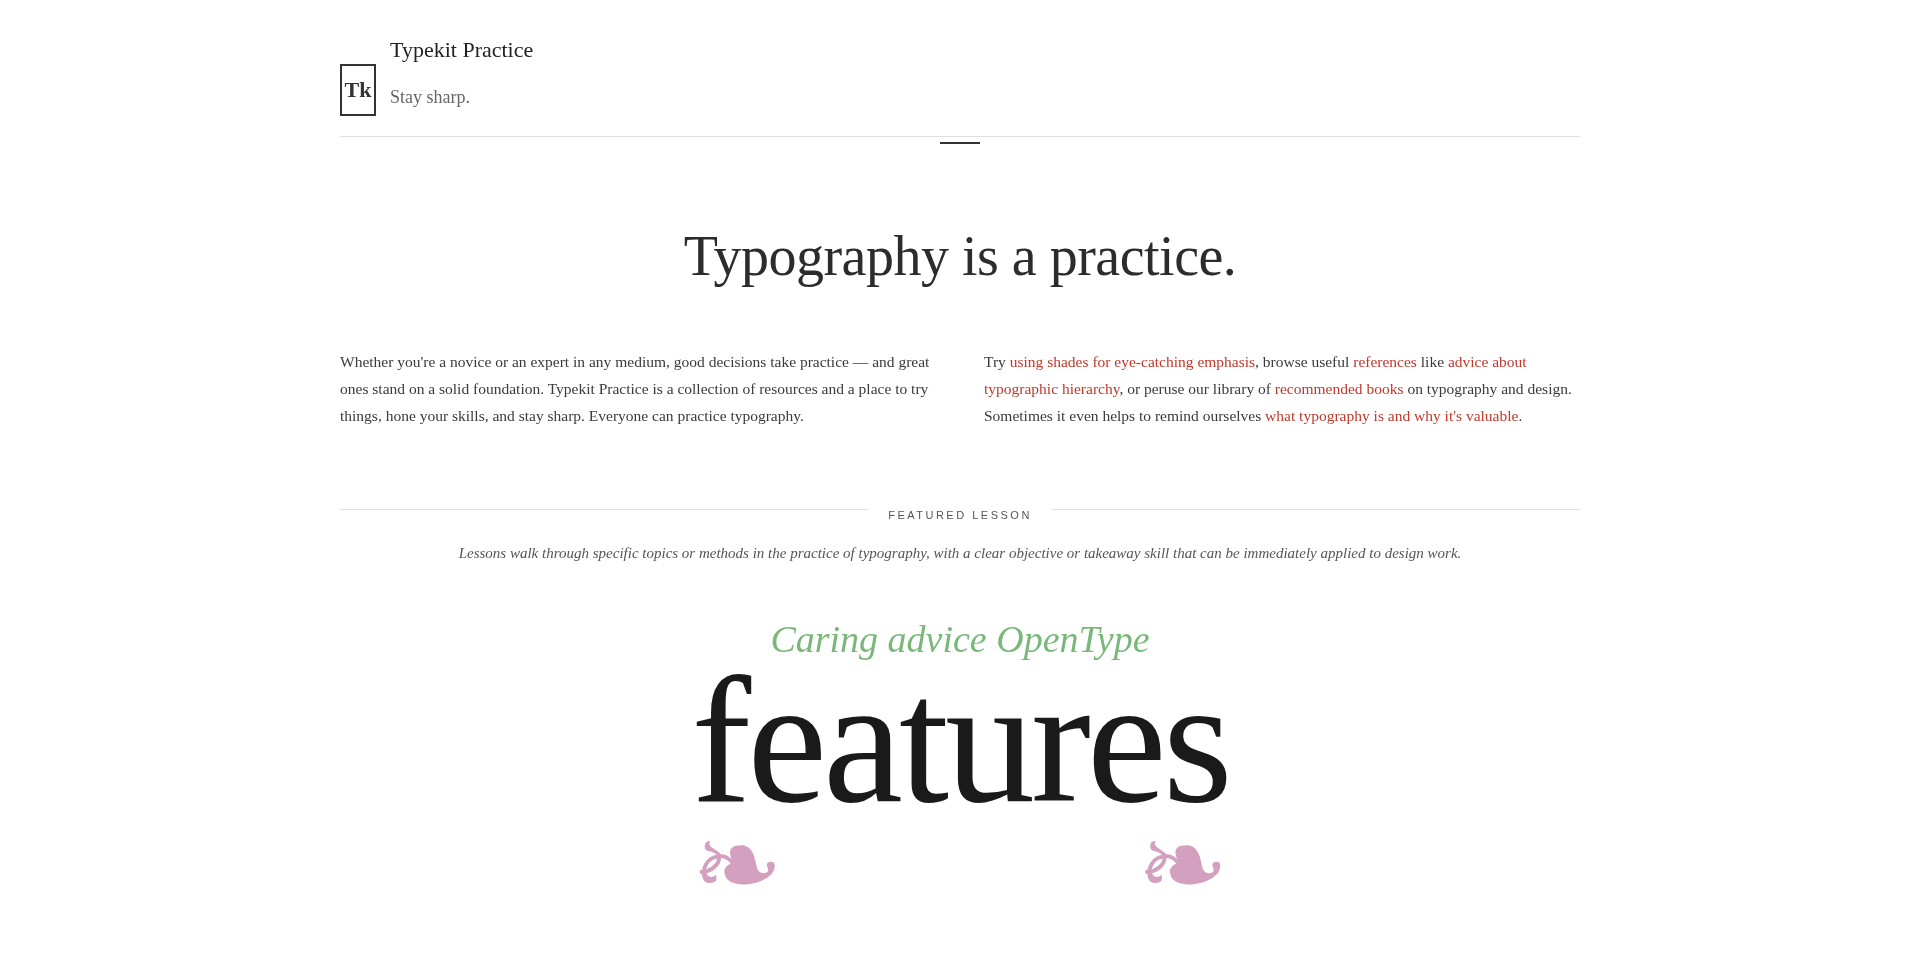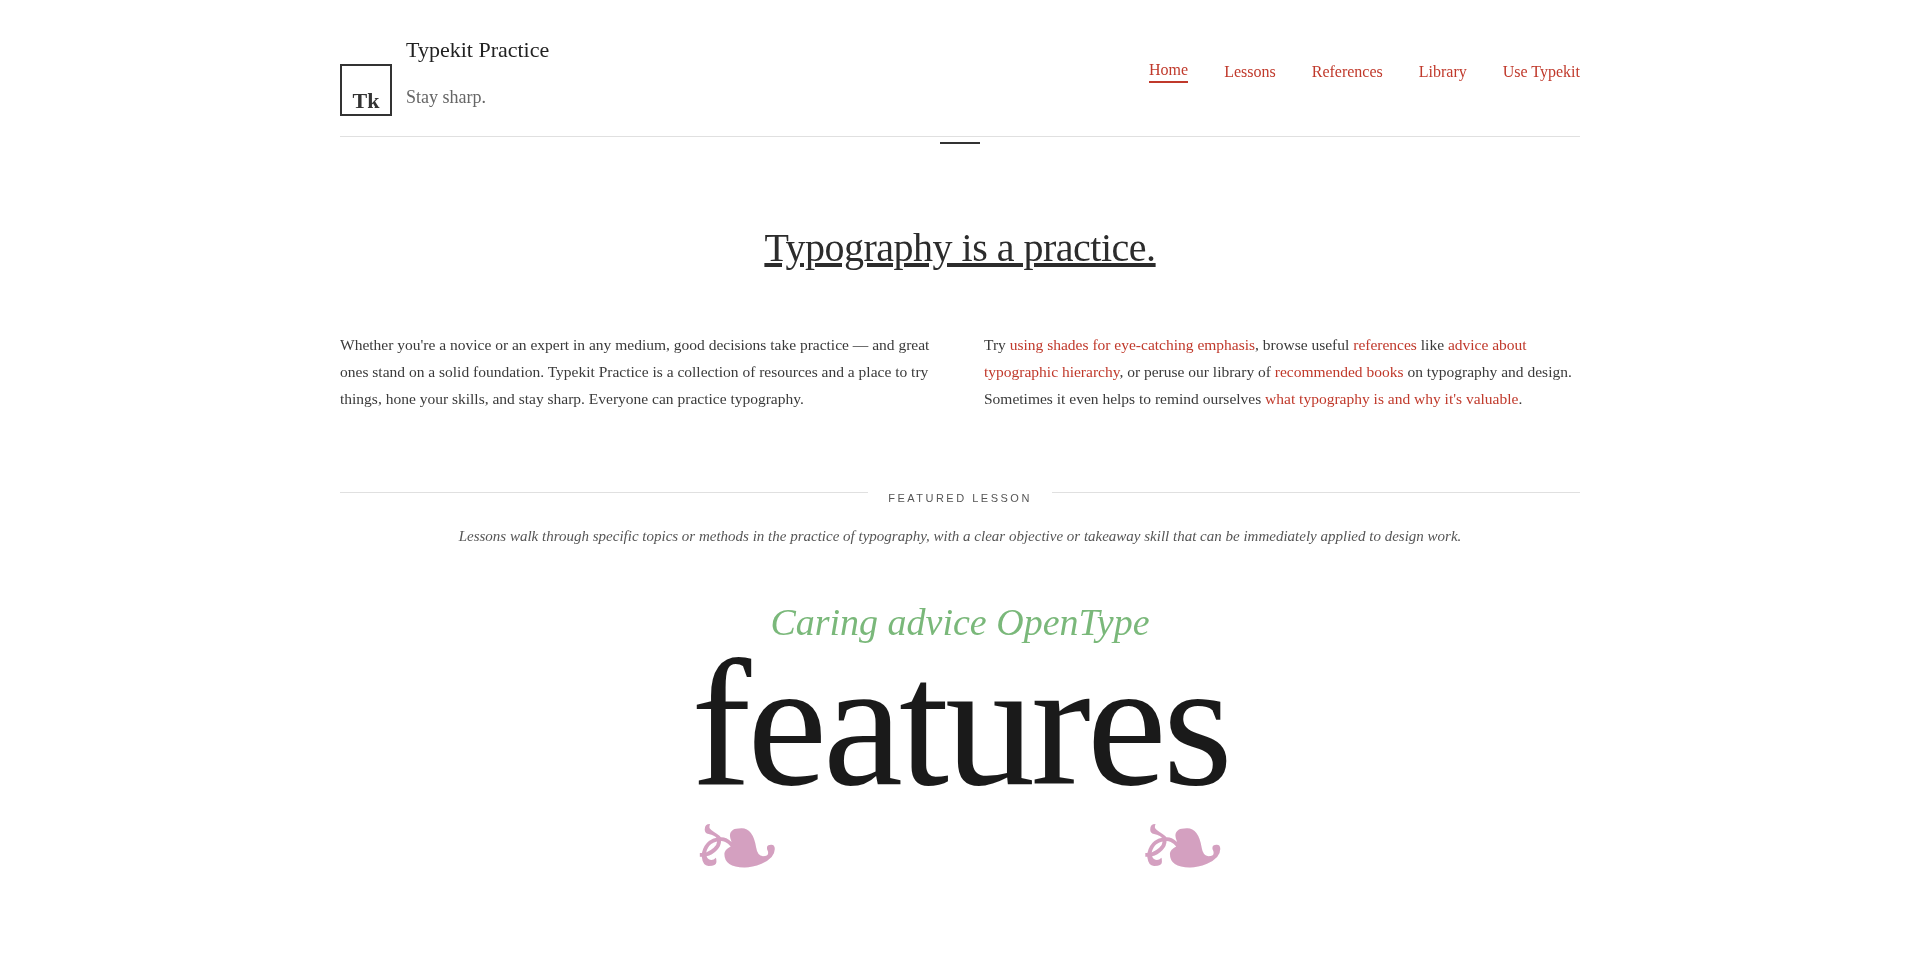--- a/index.html
+++ b/index.html
@@ -26,25 +26,25 @@
       background: #fff;
     }
 
     .logo-area {
       display: flex;
       align-items: center;
       gap: 14px;
     }
 
     .logo-box {
-      width: 52px;
+      width: 36px;
       height: 52px;
       border: 2px solid #333;
       display: flex;
-      align-items: flex-end;
+      align-items: center;
       justify-content: center;
       font-family: Georgia, serif;
       font-size: 22px;
       font-weight: bold;
       color: #333;
       flex-shrink: 0;
       margin-top: 36px;
     }
 
     .logo-text-area {
@@ -103,26 +103,25 @@
     }
 
     
     .hero {
       text-align: center;
       padding: 80px 340px 60px 340px;
     }
 
     .hero-title {
       font-family: Georgia, 'Times New Roman', serif;
-      font-size: 40px;
+      font-size: 56px;
       font-weight: normal;
       color: #2c2c2c;
       letter-spacing: -0.5px;
       margin-bottom: 0;
-      text-decoration: underline;
     }
 
     
     .two-col {
       display: flex;
       gap: 48px;
       padding: 0 340px 80px 340px;
     }
 
     .col-left {
@@ -249,27 +248,20 @@
   <div class="logo-area">
     <div class="logo-box">
       <span>Tk</span>
     </div>
     <div class="logo-text-area">
       <span class="logo-title">Typekit Practice</span>
       <span class="logo-subtitle">Stay sharp.</span>
     </div>
   </div>
 
-  <nav class="nav">
-    <a class="nav-item active">Home</a>
-    <a class="nav-item">Lessons</a>
-    <a class="nav-item">References</a>
-    <a class="nav-item">Library</a>
-    <a class="nav-item">Use Typekit</a>
-  </nav>
 </header>
 
 <div class="header-divider"></div>
 <div style="display:flex;justify-content:center;margin-top:-1px;">
   <span class="header-underline"></span>
 </div>
 
 <section class="hero">
   <h1 class="hero-title">Typography is a practice.</h1>
 </section>

